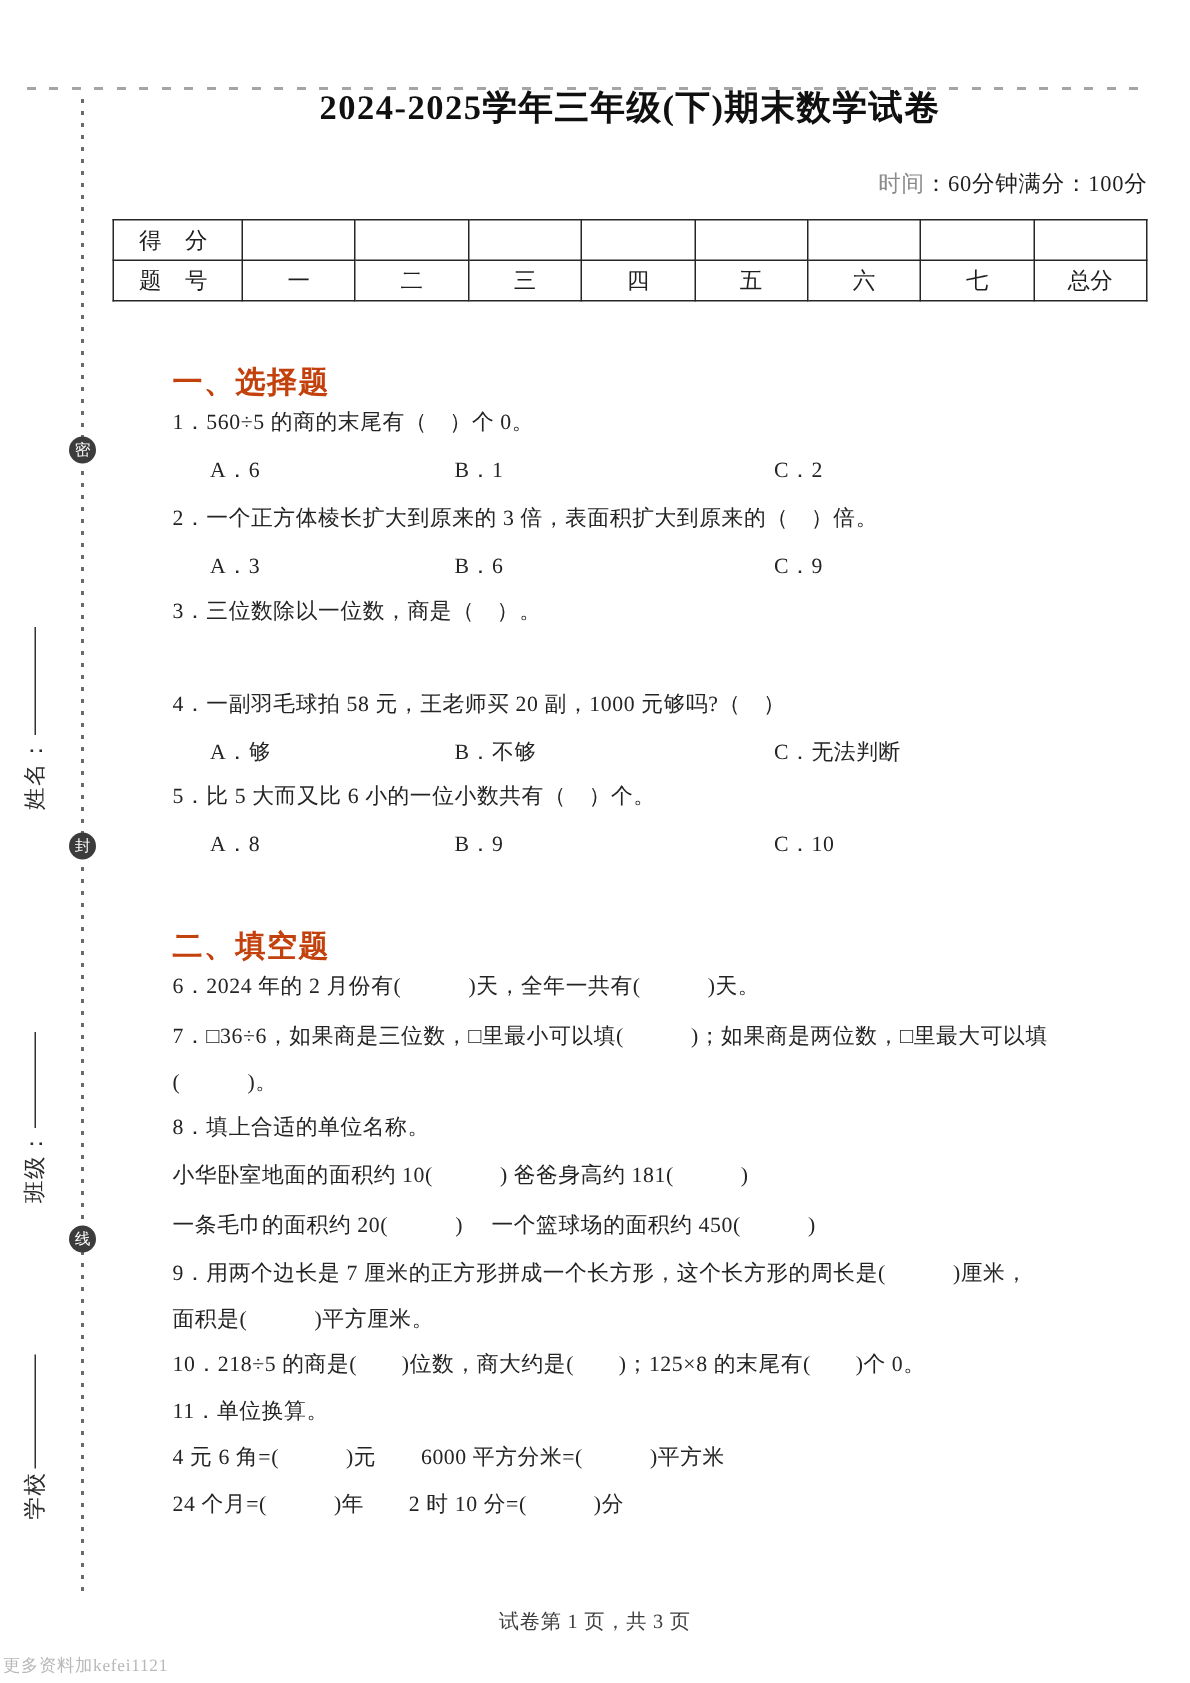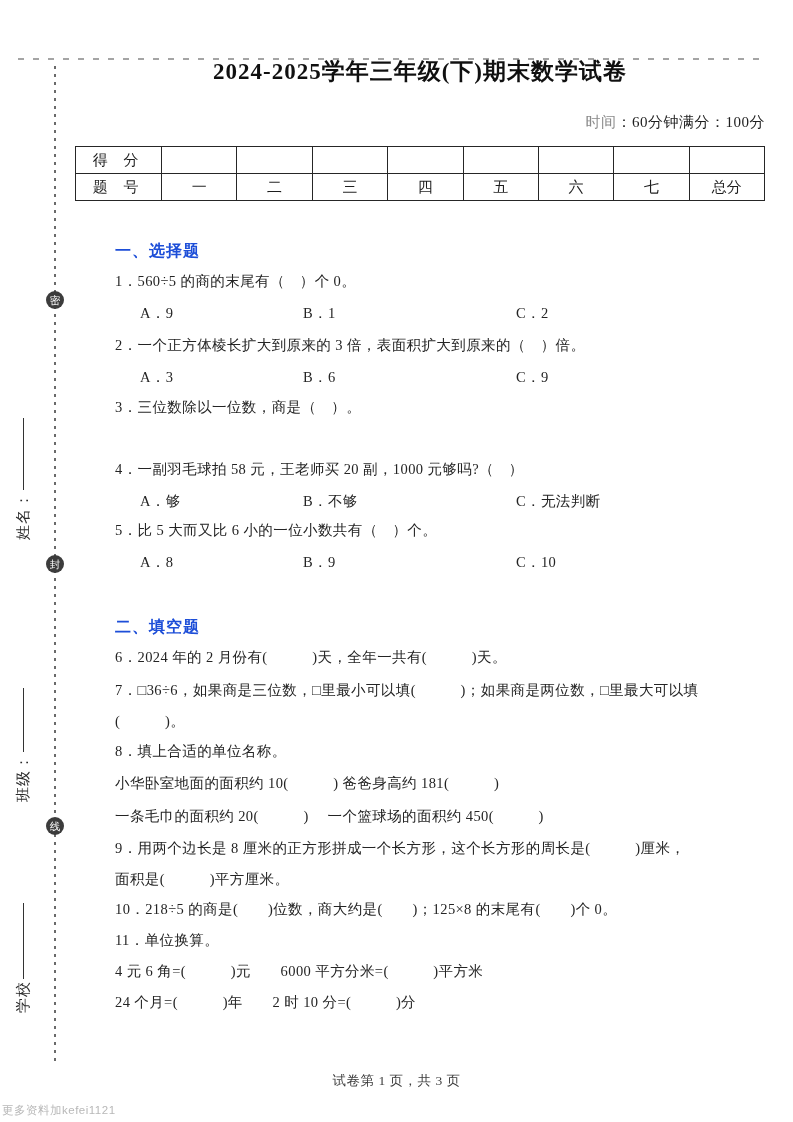--- a/index.html
+++ b/index.html
@@ -60,35 +60,35 @@
     border:1.6px solid #262626;height:26px;text-align:center;
     font-size:15px;color:#1e1e1e;padding:0;
   }
   table.score-table td.lab{letter-spacing:6px;}
   table.score-table col.c0{width:86px;}
 
   .line{
     position:absolute;left:115px;width:655px;
     font-size:14.5px;color:#242424;letter-spacing:.4px;white-space:nowrap;
   }
-  .sec{font-weight:bold;font-size:16px;color:#1d4ed8;letter-spacing:1px;}
+  .sec{font-weight:bold;font-size:20px;color:#c2410c;letter-spacing:1px;}
   .optrow{position:absolute;left:0;width:793px;height:20px;}
   .optrow span{
     position:absolute;font-size:14.5px;color:#242424;letter-spacing:.4px;white-space:nowrap;
   }
   .oA{left:140px;} .oB{left:303px;} .oC{left:516px;}
 
   .footer{
     position:absolute;left:0;top:1072px;width:793px;text-align:center;
     font-size:13.5px;color:#3d3d3d;letter-spacing:.5px;
   }
   .watermark{
     position:absolute;left:2px;top:1103px;
     font-size:11.5px;color:#b8b8b8;
-    font-family:Liberation Sans, sans-serif;letter-spacing:.5px;
+    font-family:Liberation Serif, serif;letter-spacing:.5px;
   }
 </style>
 </head>
 <body>
 
 <div class="page">
 
   <div class="top-scan-line"></div>
 
   <div class="seal-line"></div>
@@ -146,21 +146,21 @@
       <td>七</td>
       <td>总分</td>
     </tr>
   </tbody>
     </table>
 
   <div class="line sec" style="top:241px">一、选择题</div>
 
   <div class="line" style="top:272px">1．560÷5 的商的末尾有（　）个 0。</div>
   <div class="optrow" style="top:304px">
-    <span class="oA">A．9</span>
+    <span class="oA">A．6</span>
     <span class="oB">B．1</span>
     <span class="oC">C．2</span>
   </div>
 
   <div class="line" style="top:336px">2．一个正方体棱长扩大到原来的 3 倍，表面积扩大到原来的（　）倍。</div>
   <div class="optrow" style="top:368px">
     <span class="oA">A．3</span>
     <span class="oB">B．6</span>
     <span class="oC">C．9</span>
   </div>
@@ -181,21 +181,21 @@
     <span class="oC">C．10</span>
   </div>
 
   <div class="line sec" style="top:617px">二、填空题</div>
   <div class="line" style="top:648px">6．2024 年的 2 月份有(　　　)天，全年一共有(　　　)天。</div>
   <div class="line" style="top:681px">7．□36÷6，如果商是三位数，□里最小可以填(　　　)；如果商是两位数，□里最大可以填</div>
   <div class="line" style="top:712px">(　　　)。</div>
   <div class="line" style="top:742px">8．填上合适的单位名称。</div>
   <div class="line" style="top:774px">小华卧室地面的面积约 10(　　　)  爸爸身高约 181(　　　)</div>
   <div class="line" style="top:807px">一条毛巾的面积约 20(　　　)　 一个篮球场的面积约 450(　　　)</div>
-  <div class="line" style="top:839px">9．用两个边长是 8 厘米的正方形拼成一个长方形，这个长方形的周长是(　　　)厘米，</div>
+  <div class="line" style="top:839px">9．用两个边长是 7 厘米的正方形拼成一个长方形，这个长方形的周长是(　　　)厘米，</div>
   <div class="line" style="top:870px">面积是(　　　)平方厘米。</div>
   <div class="line" style="top:900px">10．218÷5 的商是(　　)位数，商大约是(　　)；125×8 的末尾有(　　)个 0。</div>
   <div class="line" style="top:931px">11．单位换算。</div>
   <div class="line" style="top:962px">4 元 6 角=(　　　)元　　6000 平方分米=(　　　)平方米</div>
   <div class="line" style="top:993px">24 个月=(　　　)年　　2 时 10 分=(　　　)分</div>
 
   <div class="footer">试卷第 1 页，共 3 页</div>
   <div class="watermark">更多资料加kefei1121</div>
 
 </div>

